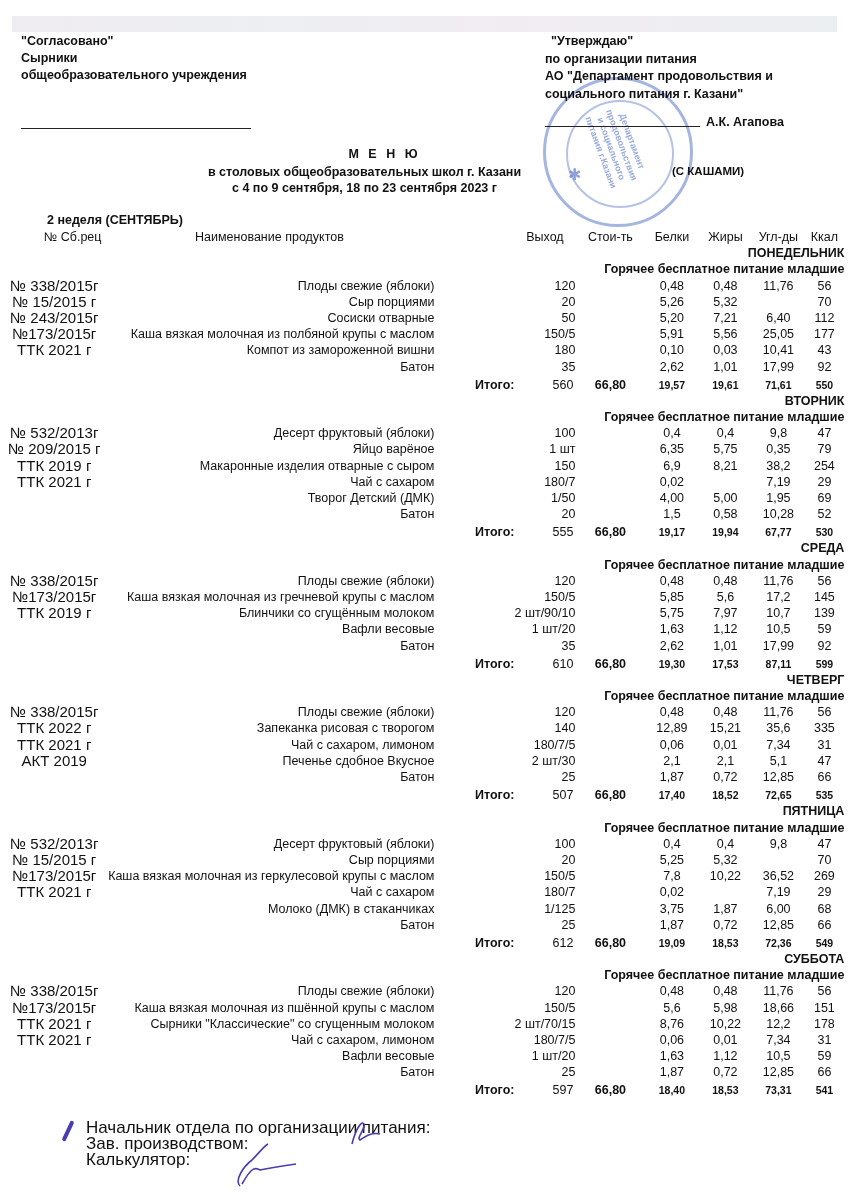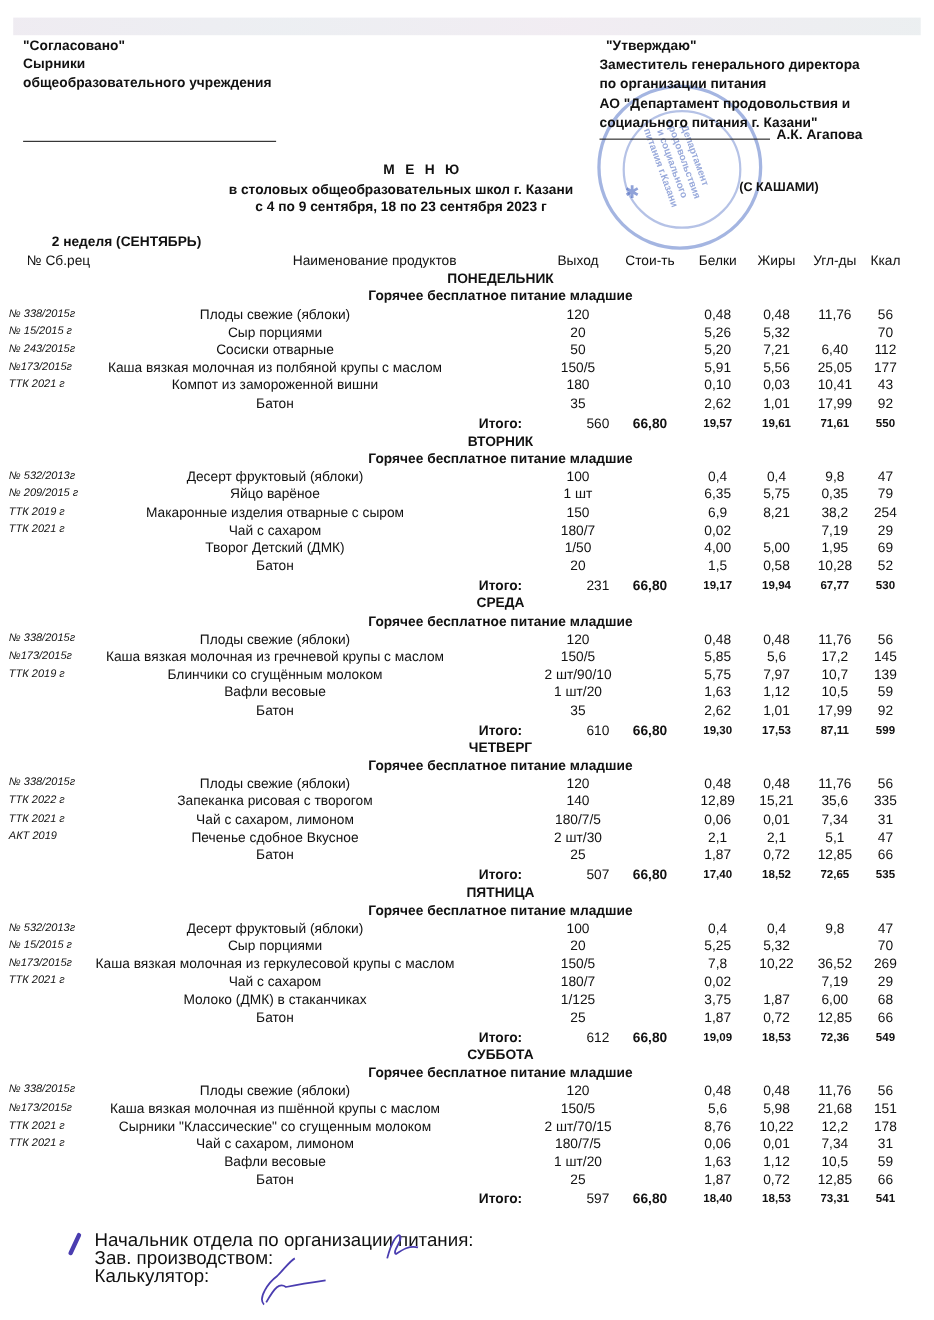--- a/index.html
+++ b/index.html
@@ -47,27 +47,27 @@
   table.menu td, table.menu th { padding: 0; white-space: nowrap; vertical-align: bottom; }
   col.c-code { width: 77px; }
   col.c-name { width: 330px; }
   col.c-itogo { width: 80px; }
   col.c-out { width: 60px; }
   col.c-cost { width: 70px; }
   col.c-b { width: 53px; }
   col.c-j { width: 54px; }
   col.c-u { width: 52px; }
   col.c-k { width: 40px; }
-  .code { font-size: 10px; text-align: left; padding-right: 4px !important; font-style: italic; }
-  .name { text-align: center; }
-  .num { text-align: center; margin-left: 12px; }
+  .code { font-size: 15px; text-align: center; padding-right: 4px !important; }
+  .name { text-align: right; }
+  .num { text-align: right; margin-left: 12px; }
   .ctr { text-align: center; }
   th { font-weight: normal; }
   th.h-code { text-align: right; padding-right: 3px !important; }
-  th.h-name { text-align: right; }
+  th.h-name { text-align: center; }
   .day td { font-weight: bold; height: 16px; }
   .sec td { font-weight: bold; height: 16px; }
   .total td { font-weight: bold; height: 18px; }
   .total .small { font-size: 10.5px; }
   .total .outv { font-weight: normal; text-align: right; padding-right: 2px; }
 
   .footer { left: 86px; top: 1120px; font-size: 17px; line-height: 16px; }
   .sig1 { left: 66px; top: 1120px; width: 4px; height: 22px; background: #4a3db0; transform: rotate(25deg); border-radius: 2px; }
   .sig2 { left: 346px; top: 1118px; }
   .sig3 { left: 230px; top: 1140px; }
@@ -85,21 +85,20 @@
 <div class="abs sign-line"></div>
 
 <div class="abs stamp">
   <div class="inner"></div>
   <div class="txt">Департамент продовольствия и социального питания г.Казани</div>
   <div class="star">✱</div>
 </div>
 
 <div class="abs hdr-right">
   <div class="first">"Утверждаю"</div>
-  <div>Заместитель генерального директора</div>
   <div>по организации питания</div>
   <div>АО  "Департамент  продовольствия  и</div>
   <div>социального питания г. Казани"</div>
 </div>
 <div class="abs approve-line"></div>
 <div class="abs approver">А.К. Агапова</div>
 
 <div class="abs title title-menu">М Е Н Ю</div>
 <div class="abs title title-sub">в столовых общеобразовательных школ г. Казани</div>
 <div class="abs title title-dates">с 4 по 9 сентября, 18 по 23 сентября 2023 г</div>
@@ -289,21 +288,21 @@
         <td></td>
         <td class="ctr">1,5</td>
         <td class="ctr">0,58</td>
         <td class="ctr">10,28</td>
         <td class="ctr">52</td>
       </tr>
       <tr class="total">
         <td></td>
         <td></td>
         <td class="name">Итого:</td>
-        <td class="outv">231</td>
+        <td class="outv">555</td>
         <td class="ctr">66,80</td>
         <td class="ctr small">19,17</td>
         <td class="ctr small">19,94</td>
         <td class="ctr small">67,77</td>
         <td class="ctr small">530</td>
       </tr>
       <tr class="day">
         <td></td>
         <td class="name" colspan="8">СРЕДА</td>
       </tr>
@@ -556,21 +555,21 @@
         <td class="ctr">56</td>
       </tr>
       <tr>
         <td class="code">№173/2015г</td>
         <td class="name">Каша вязкая молочная из пшённой крупы с маслом</td>
         <td></td>
         <td class="num">150/5</td>
         <td></td>
         <td class="ctr">5,6</td>
         <td class="ctr">5,98</td>
-        <td class="ctr">21,68</td>
+        <td class="ctr">18,66</td>
         <td class="ctr">151</td>
       </tr>
       <tr>
         <td class="code">ТТК 2021 г</td>
         <td class="name">Сырники "Классические" со сгущенным молоком</td>
         <td></td>
         <td class="num">2 шт/70/15</td>
         <td></td>
         <td class="ctr">8,76</td>
         <td class="ctr">10,22</td>

